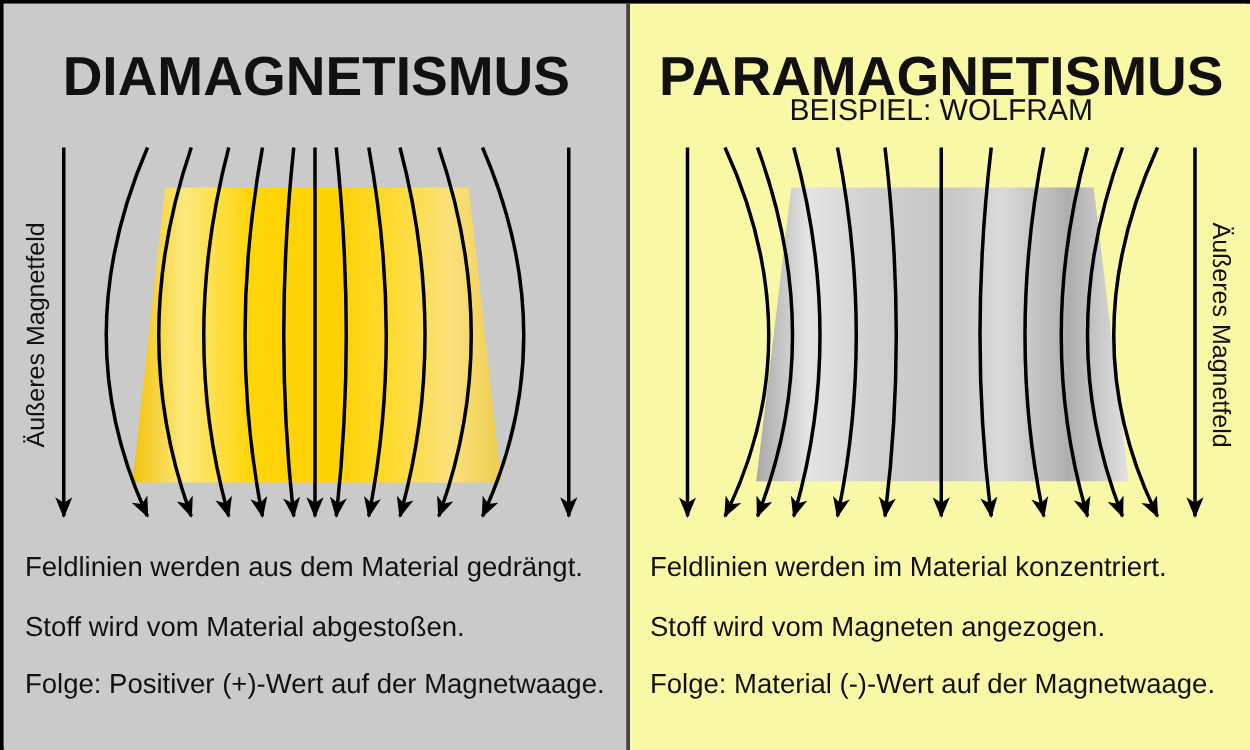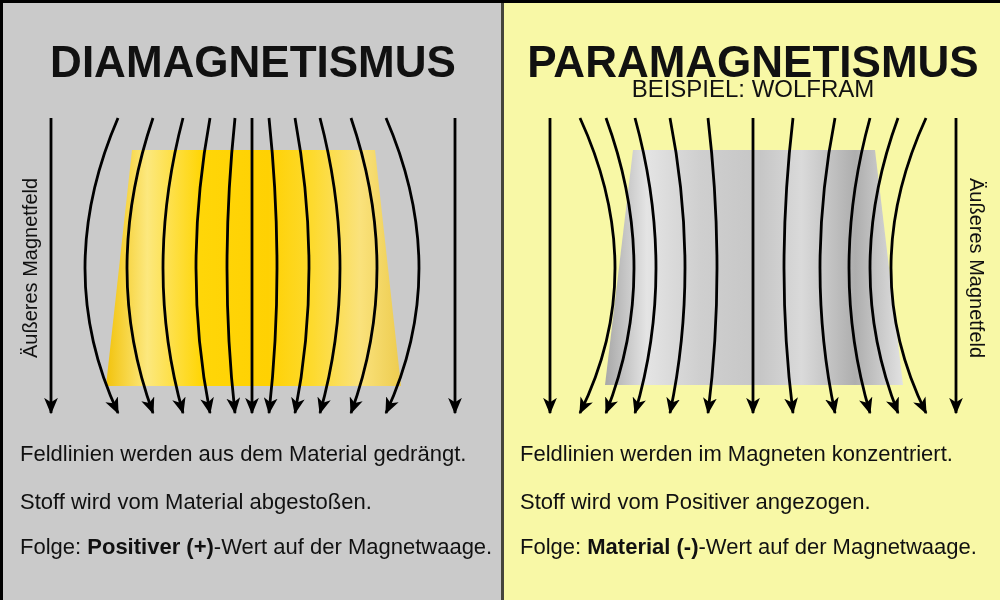--- a/index.html
+++ b/index.html
@@ -32,21 +32,21 @@
     display:flex;align-items:center;justify-content:center;
     font-size:20px;color:#111;white-space:nowrap;
   }
   .side-label.left-side{left:12px;writing-mode:vertical-rl;transform:rotate(180deg);}
   .side-label.right-side{right:12px;writing-mode:vertical-rl;}
   .facts{position:absolute;left:17px;top:0;width:470px;}
   .fact-row{position:absolute;left:0;font-size:22px;color:#111;white-space:nowrap;}
   .fact-row.r1{top:438px;}
   .fact-row.r2{top:486px;}
   .fact-row.r3{top:531px;}
-  .fact-bold{font-weight:bold;}
+  .fact-bold{font-weight:normal;}
   .divider{
     position:absolute;top:0;left:498px;width:3px;height:600px;background:#45453b;
   }
 </style>
 </head>
 <body>
 
 <div id="frame" style="border-color: rgb(0, 0, 0);">
 
   <section class="panel left" style="background: rgb(202, 202, 202);">
@@ -117,20 +117,20 @@
         <path d="M290,115 Q272,268 290,410" class="fline" marker-end="url(#arrow-paramagnetismus)"></path>
         <path d="M332,115 Q302,268 332,410" class="fline" marker-end="url(#arrow-paramagnetismus)"></path>
         <path d="M367,115 Q325,268 367,410" class="fline" marker-end="url(#arrow-paramagnetismus)"></path>
         <path d="M395,115 Q339,268 395,410" class="fline" marker-end="url(#arrow-paramagnetismus)"></path>
         <path d="M423,115 Q353,268 423,410" class="fline" marker-end="url(#arrow-paramagnetismus)"></path>
       </svg>
     <h1 class="panel-title">PARAMAGNETISMUS</h1>
     <div class="panel-subtitle">BEISPIEL: WOLFRAM</div>
     <div class="side-label right-side">Äußeres Magnetfeld</div>
     <div class="facts">
-      <div class="fact-row r1">Feldlinien werden im Magneten konzentriert.</div>
-      <div class="fact-row r2">Stoff wird vom Positiver angezogen.</div>
+      <div class="fact-row r1">Feldlinien werden im Material konzentriert.</div>
+      <div class="fact-row r2">Stoff wird vom Magneten angezogen.</div>
       <div class="fact-row r3"><span>Folge: </span><span class="fact-bold">Material (-)</span><span>-Wert auf der Magnetwaage.</span></div>
     </div>
   </section>
 
   <div class="divider" style="background: rgb(69, 69, 59);"></div>
 </div>
 
 </body></html>

